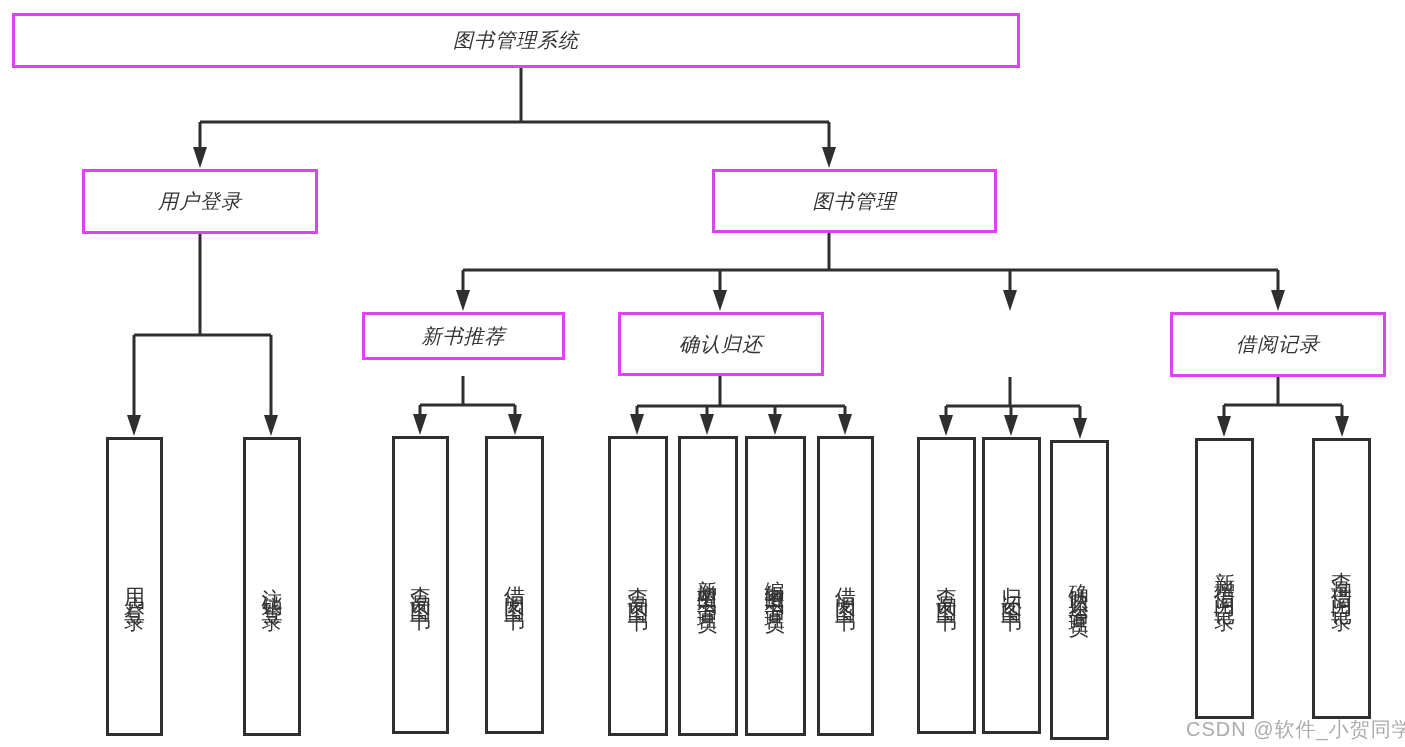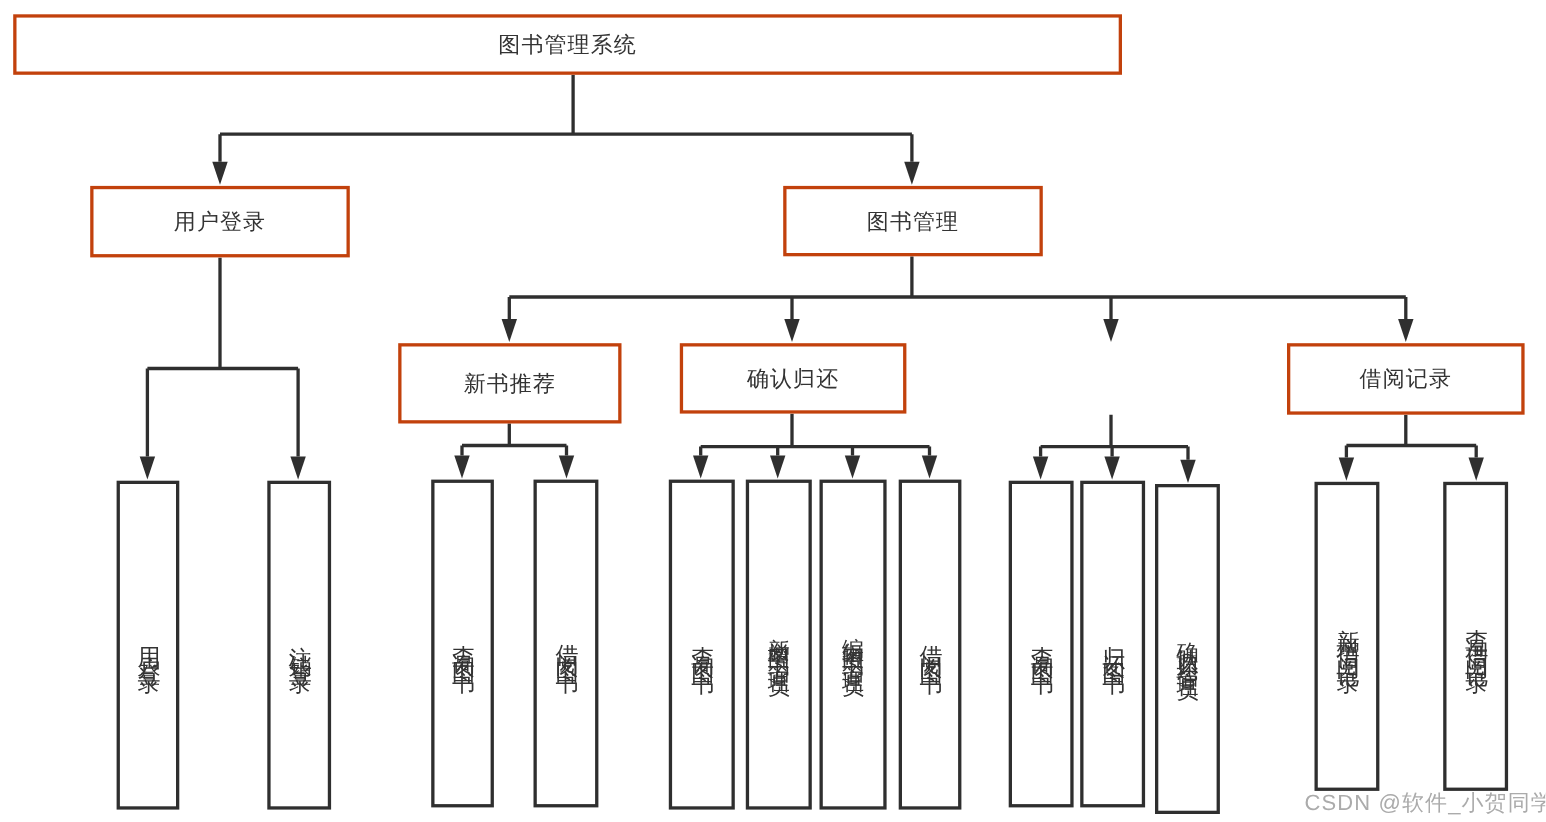--- a/index.html
+++ b/index.html
@@ -8,24 +8,25 @@
     width:1405px;height:747px;
     background:#ffffff;
     font-family:"Liberation Sans","DejaVu Sans",sans-serif;
     overflow:hidden;
   }
   #connectors{position:absolute;left:0;top:0;width:1405px;height:747px;}
   #connectors path{stroke:#2f2f2f;stroke-width:3;fill:none;}
   #connectors polygon{fill:#2f2f2f;stroke:none;}
   .hbox{
     position:absolute;box-sizing:border-box;
-    border:3px solid #c2410c;background:#ffffff;
+    border:3px solid #d946ef;background:#ffffff;
     display:flex;align-items:center;justify-content:center;
     font-size:20px;color:#333333;letter-spacing:1px;
     z-index:2;
+    font-style:italic;
   }
   .vbox{
     position:absolute;box-sizing:border-box;
     border:3px solid #2f2f2f;background:#ffffff;
     display:flex;align-items:center;justify-content:center;
     writing-mode:vertical-rl;text-orientation:mixed;
     font-size:21px;color:#333333;letter-spacing:8px;
     z-index:2;
   }
   .vbox.tight{font-size:20px;letter-spacing:5px;}
@@ -79,23 +80,23 @@
     <g>
       <path d="M1278,377 V405 M1224,405 H1342 M1224,405 V416 M1342,405 V416"></path>
       <polygon points="1217,416 1231,416 1224,437"></polygon>
       <polygon points="1335,416 1349,416 1342,437"></polygon>
     </g>
   </svg>
 
   <div class="hbox" style="left:12px;top:13px;width:1008px;height:55px">图书管理系统</div>
 
   <div class="hbox" style="left:82px;top:169px;width:236px;height:65px">用户登录</div>
-  <div class="hbox" style="left:712px;top:169px;width:236px;height:64px">图书管理</div>
+  <div class="hbox" style="left:712px;top:169px;width:285px;height:64px">图书管理</div>
 
-  <div class="hbox" style="left:362px;top:312px;width:203px;height:73px">新书推荐</div>
+  <div class="hbox" style="left:362px;top:312px;width:203px;height:48px">新书推荐</div>
   <div class="hbox" style="left:618px;top:312px;width:206px;height:64px">确认归还</div>
   <div class="hbox" style="left:1170px;top:312px;width:216px;height:65px">借阅记录</div>
 
   <div class="vbox" style="left:106px;top:437px;width:57px;height:299px">用户登录</div>
   <div class="vbox" style="left:243px;top:437px;width:58px;height:299px">注销登录</div>
 
   <div class="vbox" style="left:392px;top:436px;width:57px;height:298px">查询图书</div>
   <div class="vbox" style="left:485px;top:436px;width:59px;height:298px">借阅图书</div>
 
   <div class="vbox" style="left:608px;top:436px;width:60px;height:300px">查询图书</div>

